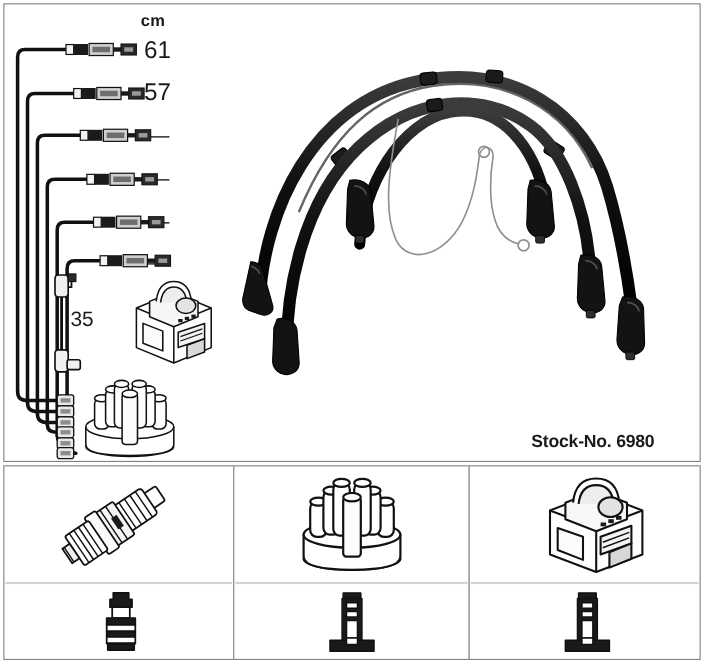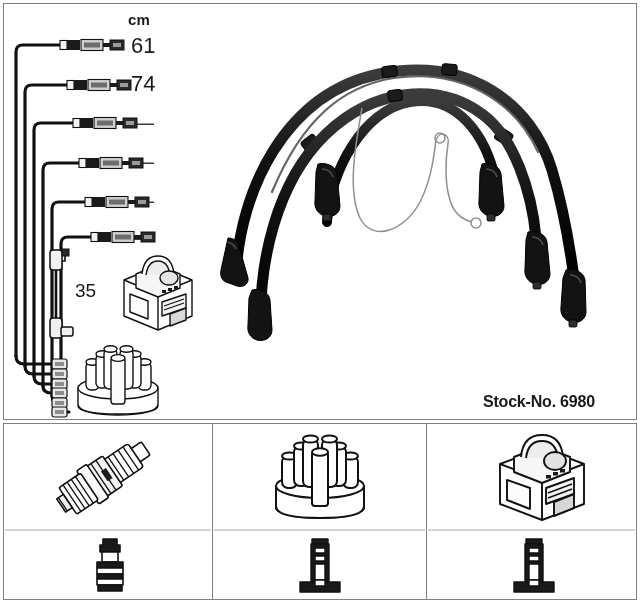--- a/index.html
+++ b/index.html
@@ -54,21 +54,21 @@
     font-size: 22px;
     font-weight: normal;
     left: 131px;
   }
   .dash {
     font-size: 22px;
     left: 132px;
     color: #3a3a3a;
   }
   #len-35 {
-    left: 75px; top: 281px;
+    left: 64px; top: 281px;
     font-size: 19px;
   }
   #part-no {
     left: 497px; top: 360px;
     font-size: 24px; font-weight: bold;
     letter-spacing: -0.3px;
   }
   #stock-no {
     left: 483px; top: 394px;
     font-size: 16px; font-weight: bold;
@@ -81,21 +81,21 @@
 </head>
 <body>
 
 <div id="sheet">
 
   <div class="panel" id="main-panel"></div>
 
   <div class="lbl" id="cm-header">cm</div>
 
   <div class="lbl len" style="top:35px;text-align:center;">61</div>
-  <div class="lbl len" style="top:73px;">74</div>
+  <div class="lbl len" style="top:73px;">57</div>
   <div class="lbl dash" style="top:112px;">—</div>
   <div class="lbl dash" style="top:151px;">—</div>
   <div class="lbl dash" style="top:190px;">—</div>
   <div class="lbl dash" style="top:227px;">—</div>
 
   <div class="lbl" id="len-35">35</div>
 
   <div class="lbl" id="stock-no">Stock-No. 6980</div>
 
   <svg class="svg-abs" style="left:0;top:0;" width="230" height="420">

